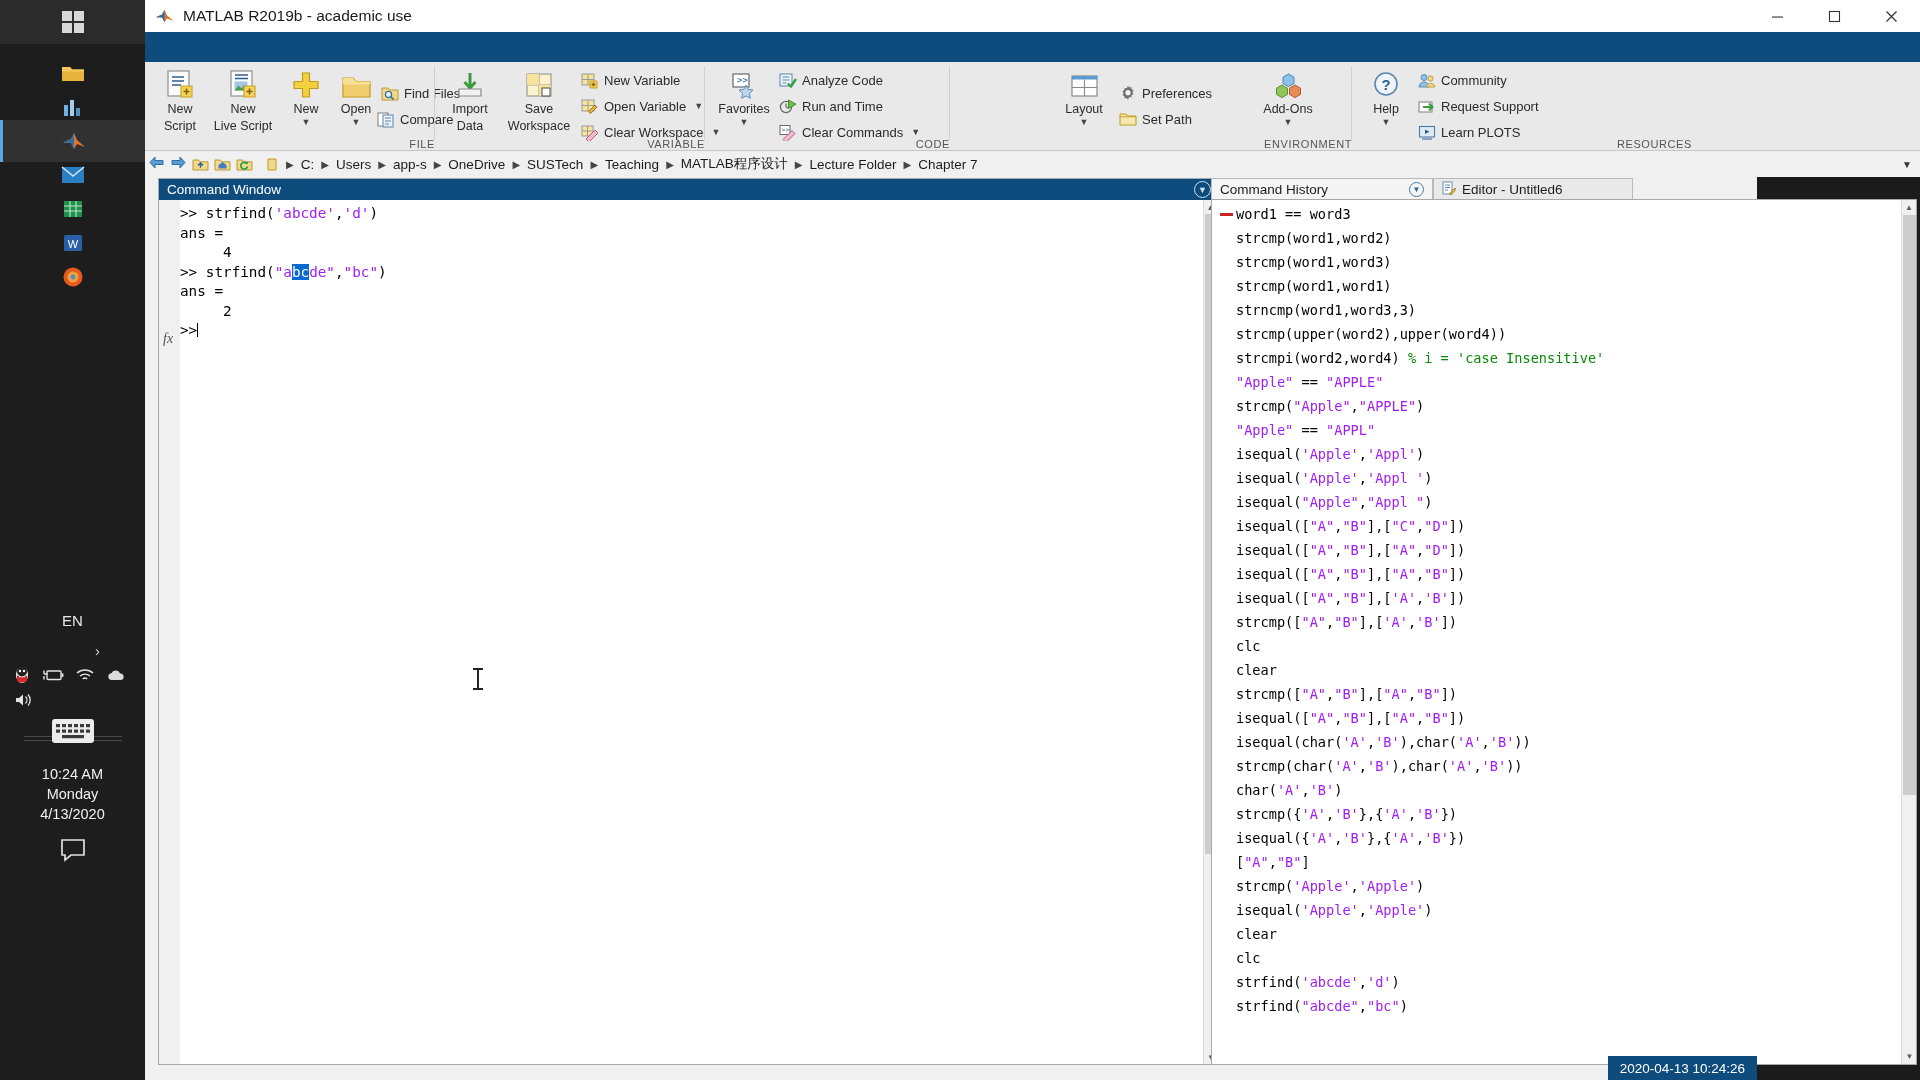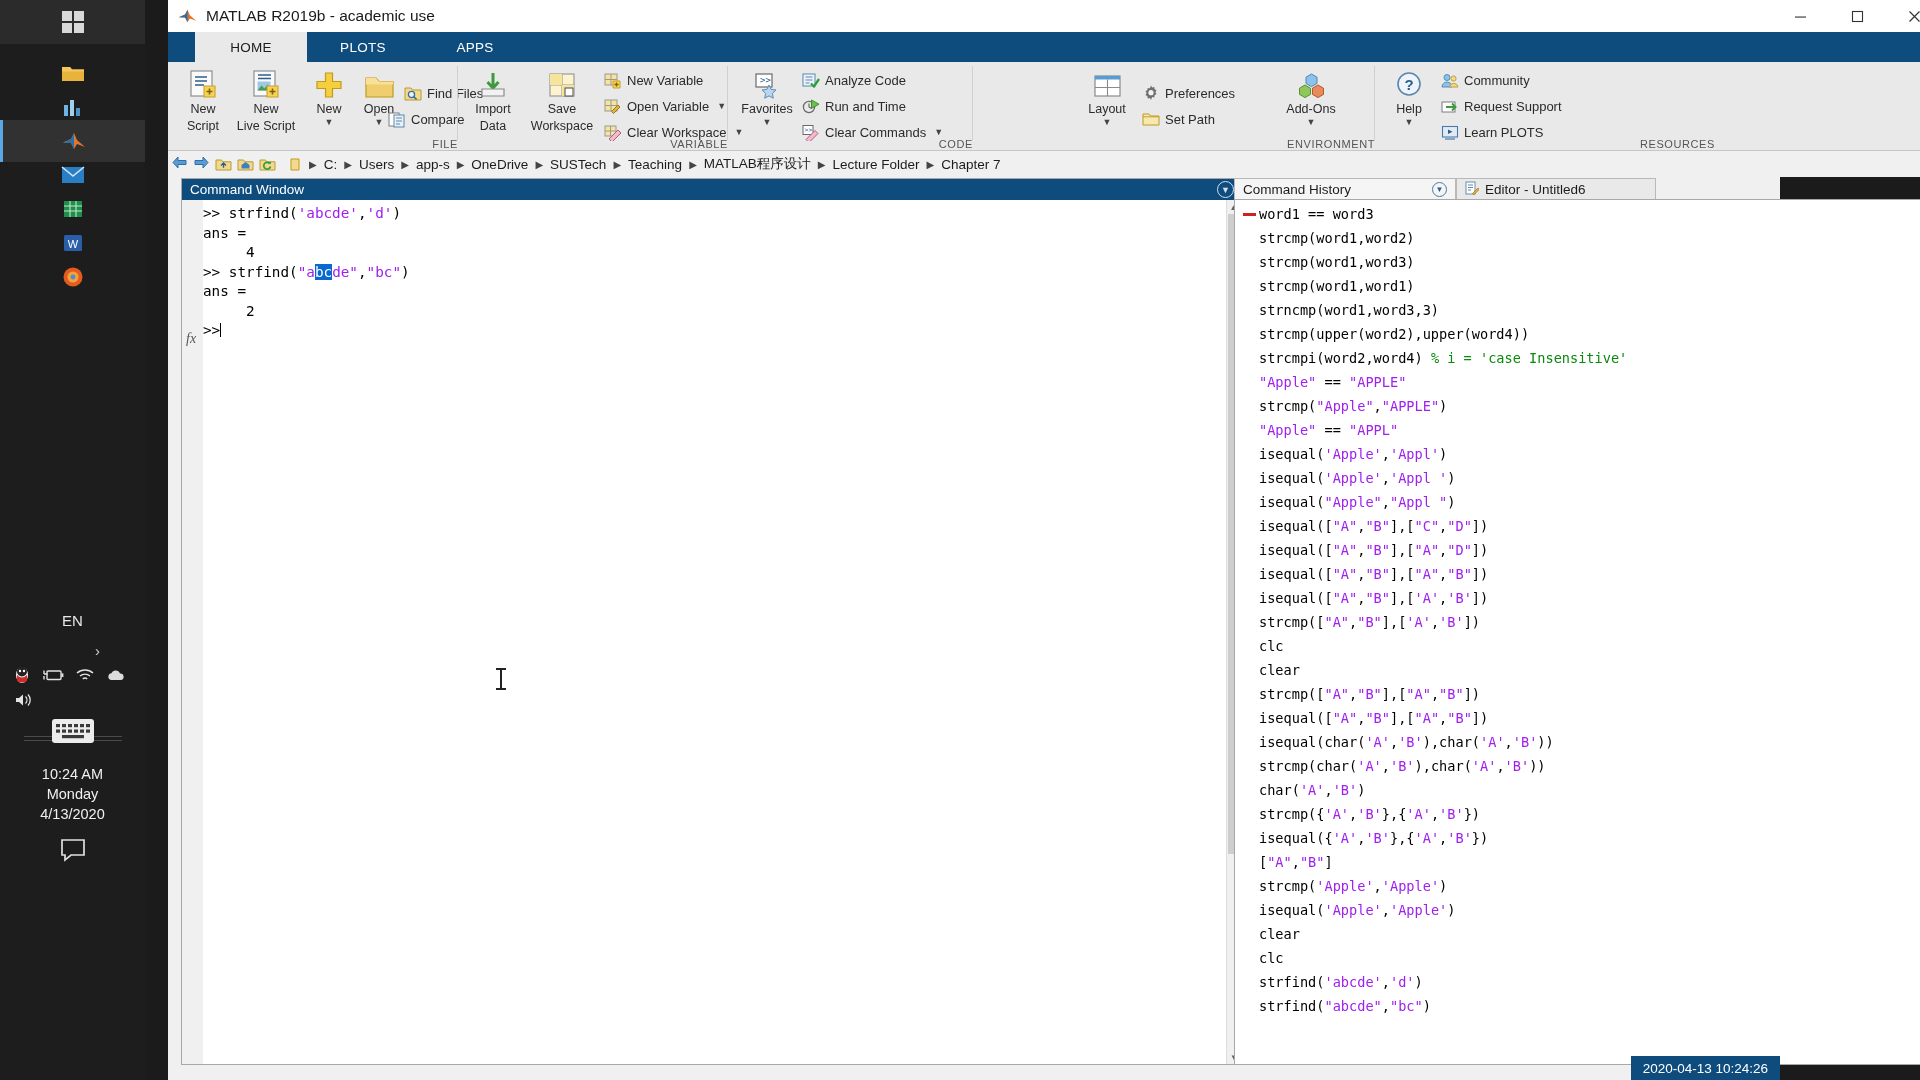--- a/index.html
+++ b/index.html
@@ -45,21 +45,20 @@
     color: #f0f0f0; font-size: 14.5px; line-height: 24px;
   }
   .tb-chatico {
     position:absolute; left:0; width:145px; display:flex; align-items:center; justify-content:center;
   }
 
   
   .mwin {
     position: absolute; left: 145px; top: 0; width: 1612px; height: 1080px;
     background: #f0f0f0;
-    margin-left: 23px;
   }
   .titlebar {
     position: absolute; left: 0; top: 0; width: 1775px; height: 32px;
     background: #ffffff; display: flex; align-items: center;
   }
   .mlicon {
     width: 19px; height: 16px; margin-left: 10px; margin-right: 9px; position: relative;
   }
   .mlicon svg { display: block; }
   .titletext { font-size: 15.5px; color: #1a1a1a; }
@@ -373,25 +372,20 @@
         </div>
         <div class="wbtn close">
           <svg width="13" height="13" viewBox="0 0 13 13">
               <path d="M1.5 1.5 L11.5 11.5 M11.5 1.5 L1.5 11.5" stroke="#333" stroke-width="1.2"></path>
             </svg>
         </div>
       </div>
     </div>
 
     <div class="tabstrip">
-      <div class="tabs">
-        <div class="tab active">HOME</div>
-        <div class="tab">PLOTS</div>
-        <div class="tab">APPS</div>
-      </div>
       <div class="qat">
         <span class="qat-ico">
           <svg width="15" height="15" viewBox="0 0 15 15">
               <rect x="1.5" y="1.5" width="12" height="12" fill="none" stroke="#b9c7d6" stroke-width="1.2"></rect>
               <rect x="4" y="1.5" width="7" height="5" fill="#b9c7d6"></rect>
               <rect x="4" y="8.5" width="7" height="5" fill="none" stroke="#b9c7d6" stroke-width="1"></rect>
             </svg>
         </span>
         <span class="qat-ico">
           <svg width="15" height="15" viewBox="0 0 15 15">
@@ -512,21 +506,21 @@
         <div class="smbtn" style="left:236px; top:20px;">
           <span class="ic">
             <svg width="18" height="17" viewBox="0 0 18 17">
                 <path d="M1 3h6l1.6 2H17v10H1z" fill="#f2d98c" stroke="#b99a33" stroke-width="1"></path>
                 <circle cx="7.5" cy="9.5" r="3.1" fill="#e8f3fb" stroke="#3a6f9e" stroke-width="1.3"></circle>
                 <path d="M9.8 11.8 L12.6 14.4" stroke="#3a6f9e" stroke-width="1.6"></path>
               </svg>
           </span>
           <span>Find Files</span>
         </div>
-        <div class="smbtn" style="left:220px; top:46px;">
+        <div class="smbtn" style="left:232px; top:46px;">
           <span class="ic">
             <svg width="18" height="17" viewBox="0 0 18 17">
                 <rect x="1" y="2" width="10" height="13" fill="#fff" stroke="#7d7d7d" stroke-width="1"></rect>
                 <rect x="6" y="4" width="10" height="12" fill="#eaf2f8" stroke="#5a87ad" stroke-width="1"></rect>
                 <path d="M8 7h6M8 10h6M8 13h4" stroke="#5a87ad" stroke-width="1"></path>
               </svg>
           </span>
           <span>Compare</span>
         </div>
         <div class="glabel">FILE</div>

